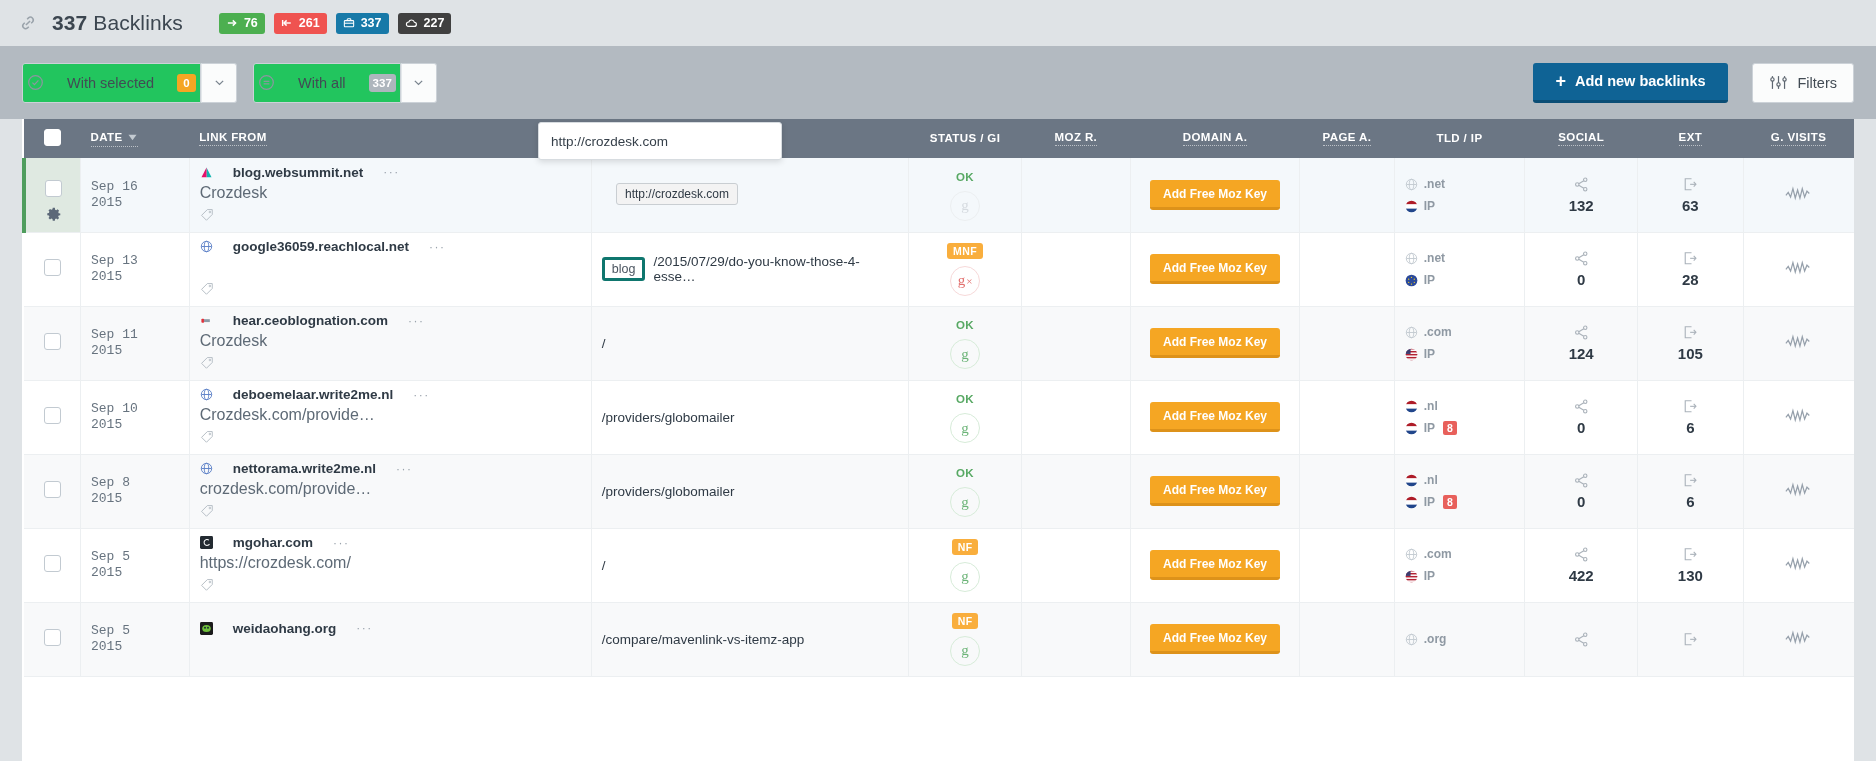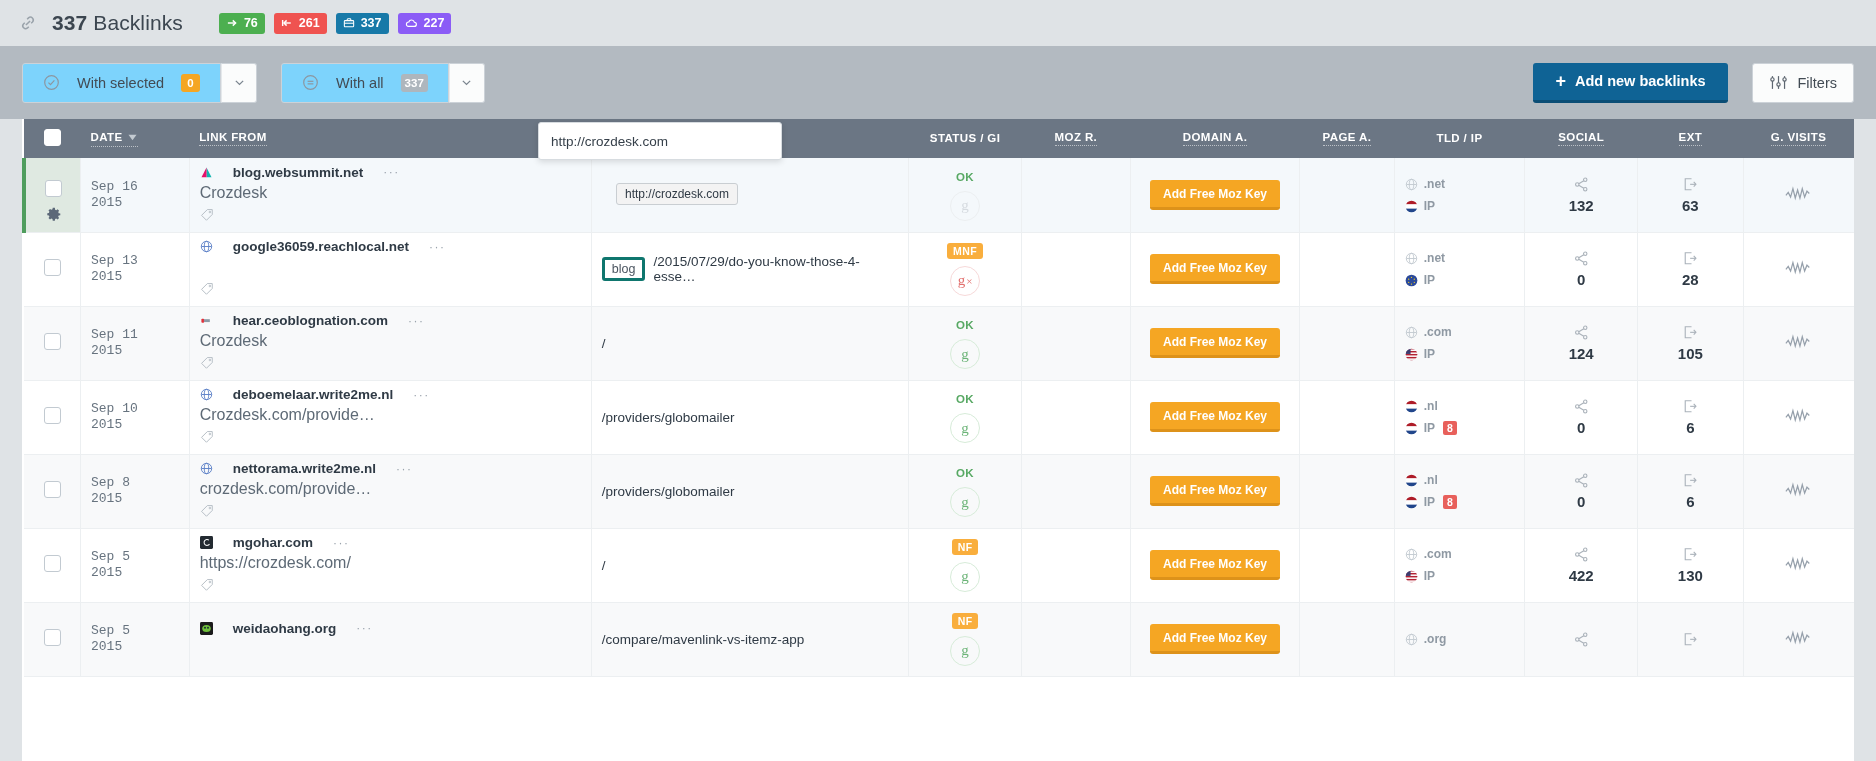--- a/index.html
+++ b/index.html
@@ -37,27 +37,27 @@
   
   .toolbar {
     position: absolute; top: 46px; left: 0; right: 0;
     height: 73px;
     background: #b3bac1;
     display: flex; align-items: center;
     padding: 0 22px;
   }
   .btn-group { display: flex; align-items: stretch; height: 40px; }
   .btn-white {
-    background: #7dd3fc;
+    background: #22c55e;
     border: 1px solid #ccd2d8;
     display: flex; align-items: center;
     font-size: 14.5px; color: #424b54;
-    padding: 0 20px;
+    padding: 0 4px;
     border-radius: 3px 0 0 3px;
-    gap: 17px;
+    gap: 23px;
     cursor: pointer;
   }
   .btn-caret {
     background: #fbfcfc;
     border: 1px solid #ccd2d8;
     border-left: 1px solid #e4e8eb;
     width: 36px;
     border-radius: 0 3px 3px 0;
     display:flex; align-items:center; justify-content:center;
     cursor: pointer;
@@ -276,21 +276,21 @@
       <span>261</span>
     </span>
     <span class="chip" style="background:#1779a8">
       <svg width="12" height="12" viewBox="0 0 16 16" fill="none" stroke="#fff" stroke-width="1.4">
         <rect x="1.8" y="4.8" width="12.4" height="8.2" rx="1"></rect>
         <path d="M5.6 4.8V3.4a1 1 0 011-1h2.8a1 1 0 011 1v1.4"></path>
         <path d="M1.8 8.3h12.4"></path>
       </svg>
       <span>337</span>
     </span>
-    <span class="chip" style="background:#8b5cf6">
+    <span class="chip" style="background:#404040">
       <svg width="13" height="13" viewBox="0 0 16 16" fill="none" stroke="#fff" stroke-width="1.4">
         <path d="M4.3 11.6h7a2.6 2.6 0 00.2-5.2A3.6 3.6 0 004.6 6.2a2.7 2.7 0 00-.3 5.4z"></path>
       </svg>
       <span>227</span>
     </span>
   </div>
 </div>
 
 <div class="toolbar">
   <div class="btn-group">
@@ -302,21 +302,21 @@
       <span>With selected</span>
       <span class="count-badge orange">0</span>
     </div>
     <div class="btn-caret">
       <svg width="13" height="13" viewBox="0 0 16 16" fill="none" stroke="#7b858f" stroke-width="1.6">
           <path d="M3.5 6L8 10.4 12.5 6"></path>
         </svg>
     </div>
   </div>
 
-  <div class="btn-group" style="margin-left:24px">
+  <div class="btn-group" style="margin-left:16px">
     <div class="btn-white">
       <svg width="17" height="17" viewBox="0 0 20 20" fill="none" stroke="#8c96a0" stroke-width="1.4">
         <circle cx="10" cy="10" r="8"></circle>
           <path d="M6.6 8.6h6.8"></path>
           <path d="M6.6 11.6h6.8"></path>
       </svg>
       <span>With all</span>
       <span class="count-badge grey">337</span>
     </div>
     <div class="btn-caret">

